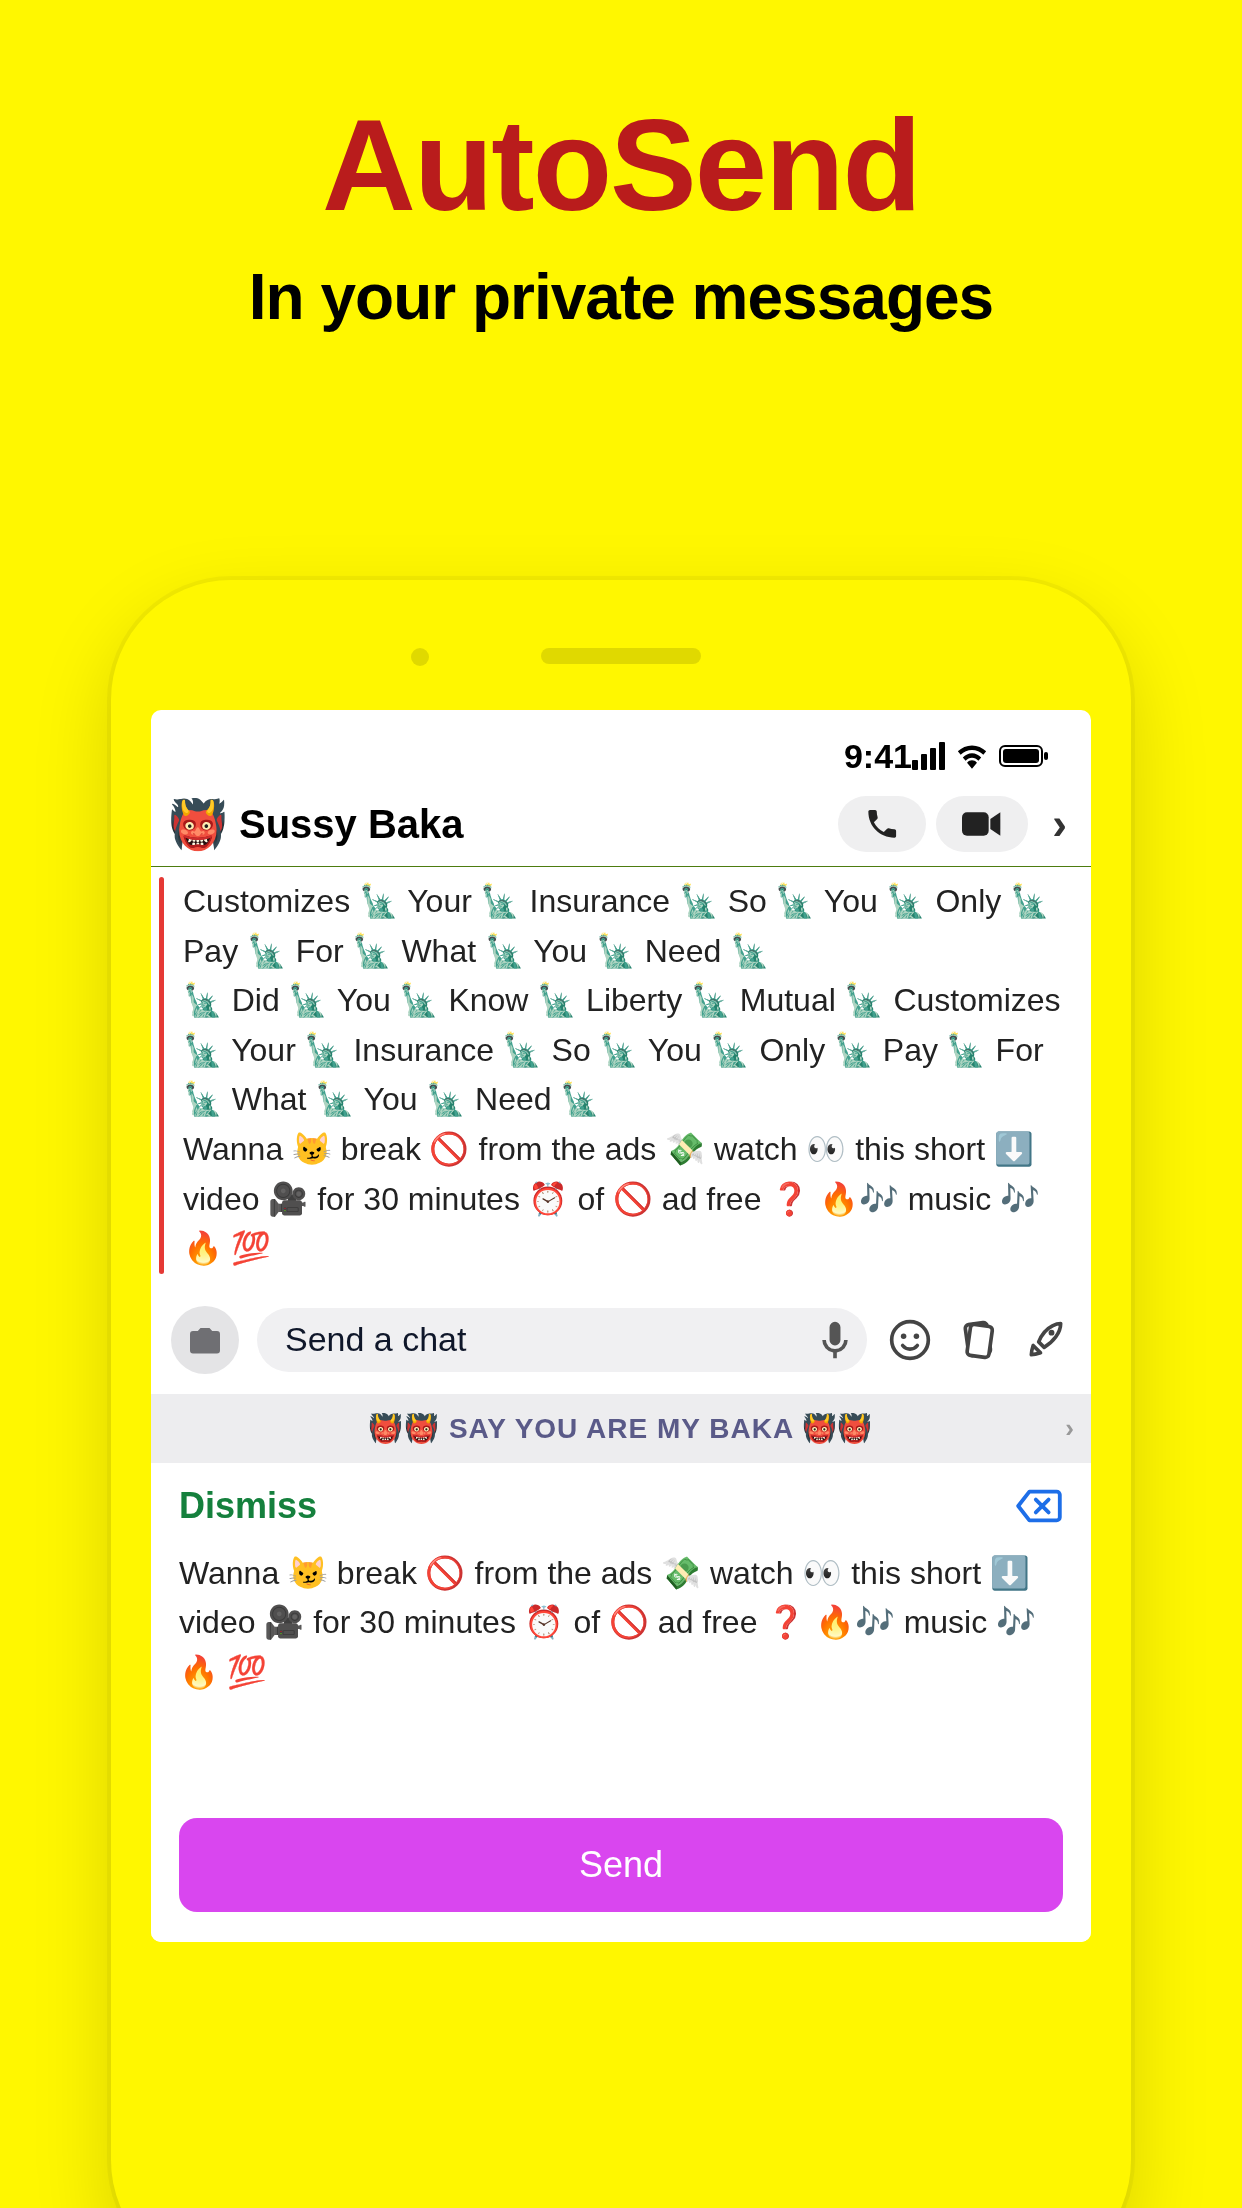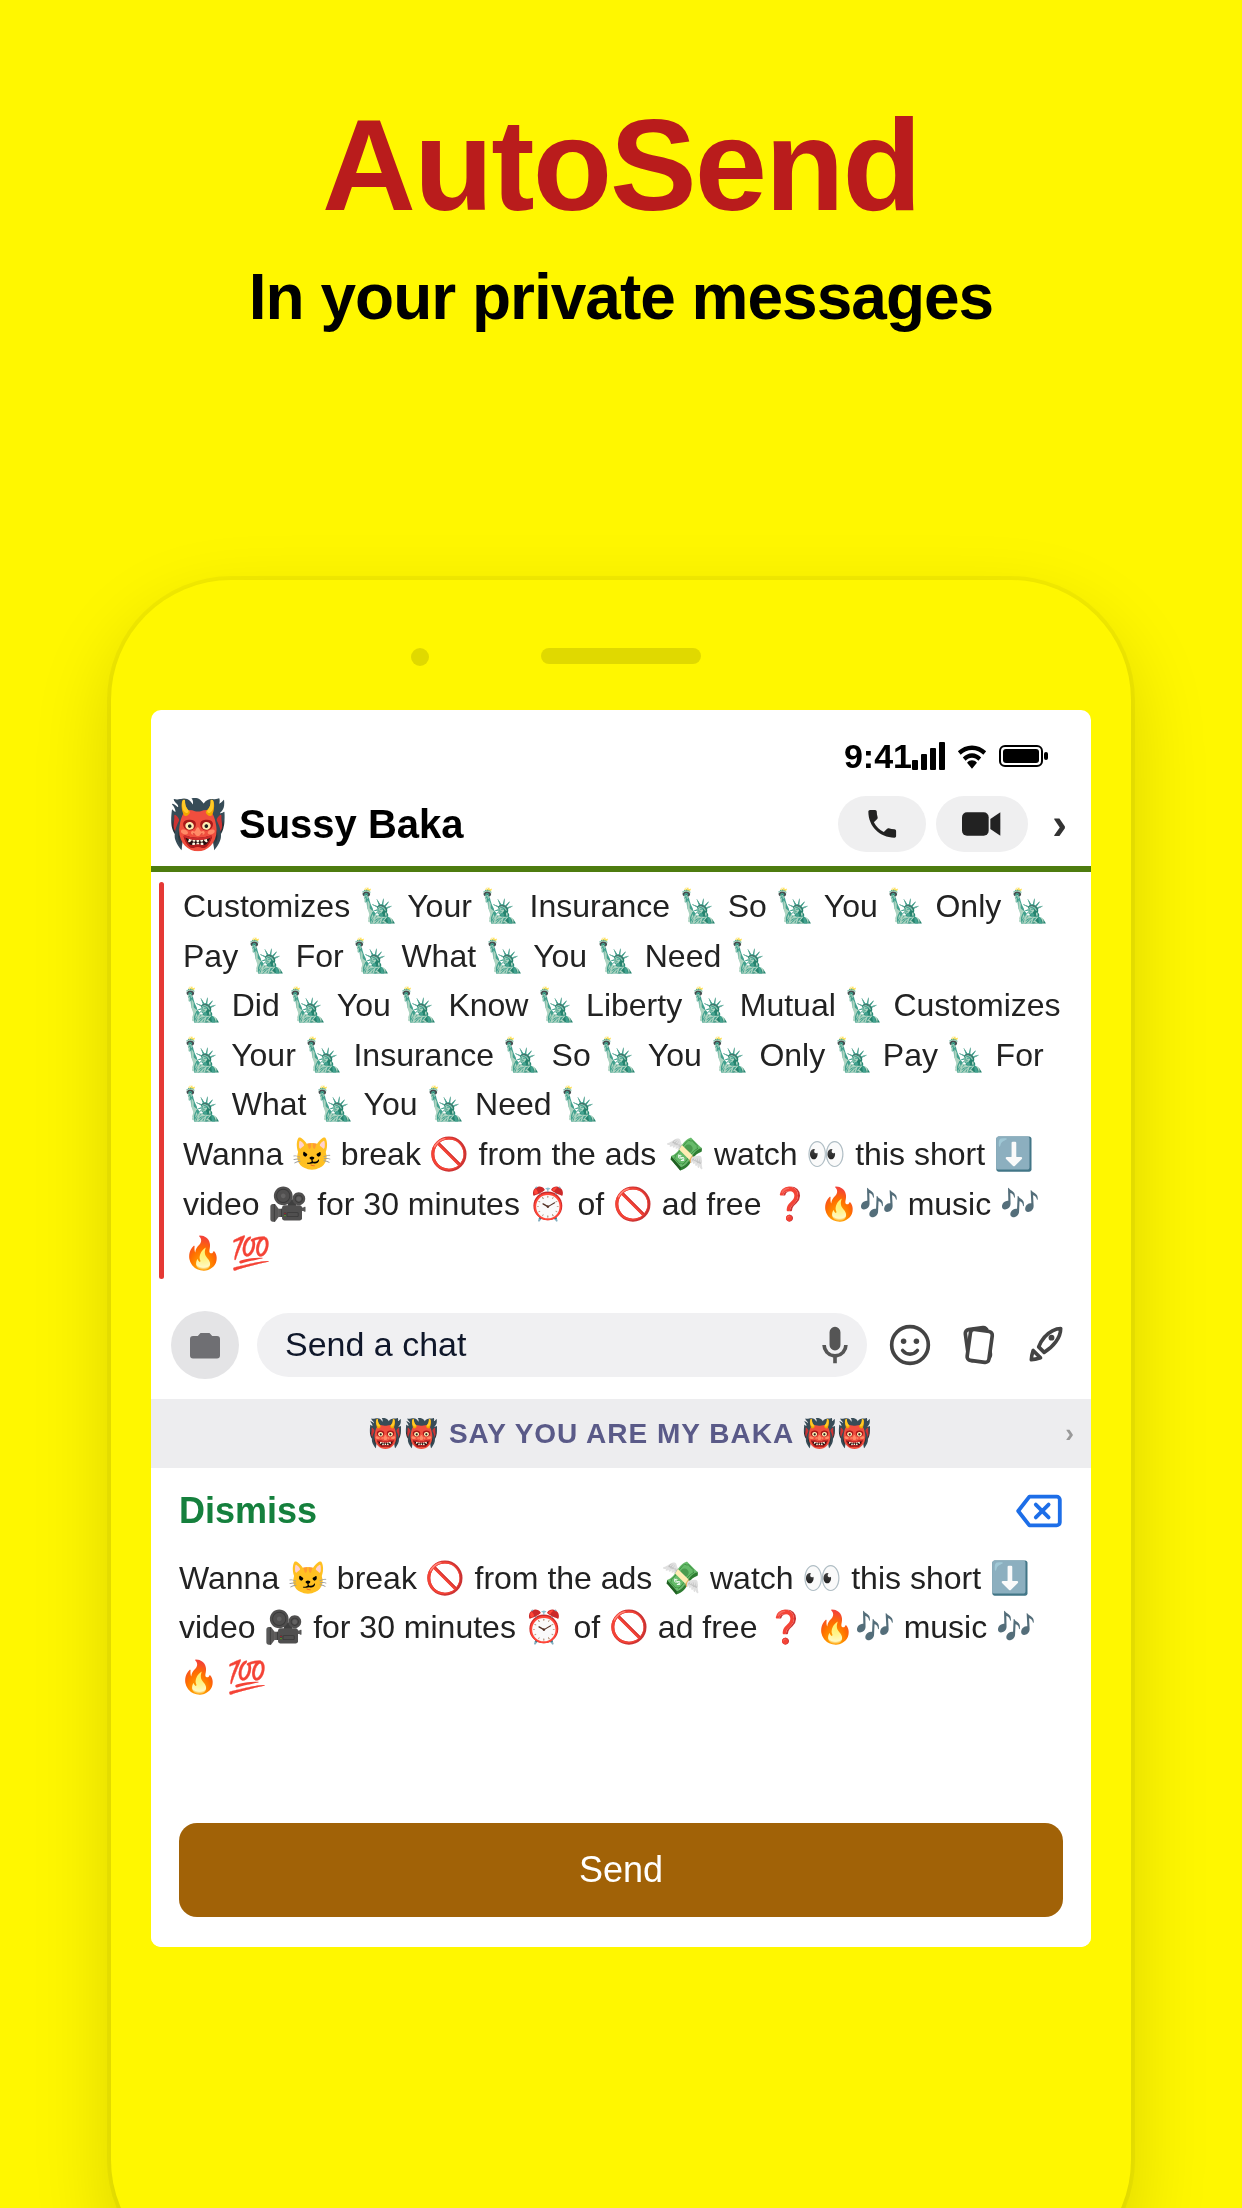--- a/index.html
+++ b/index.html
@@ -111,21 +111,21 @@
   background: #EFEFF0;
   border-radius: 40px;
   padding: 10px 26px;
   display:flex; align-items:center; justify-content:center;
 }
 .pill svg { display:block; }
 .chevron {
   font-size: 44px; font-weight:800; color:#333; padding: 0 4px 0 10px;
 }
 .messages {
-  border-top: 6px solid #4d7c0f;
+  border-top: 1px solid #4d7c0f;
   padding: 10px 18px 16px 18px;
   position: relative;
 }
 .red-bar {
   position: absolute;
   left: 8px; top: 10px; bottom: 16px;
   width: 5px; background: #E53935; border-radius: 4px;
 }
 .msg-text {
   font-size: 32px;
@@ -161,21 +161,21 @@
   background:#fff; padding: 22px 28px 30px 28px;
 }
 .sheet-top { display:flex; justify-content:space-between; align-items:center; margin-bottom:22px; }
 .dismiss { color:#15803d; font-size:36px; font-weight:700; }
 .erase-icon svg { display:block; }
 .sheet-text {
   font-size:32px; line-height:1.55; color:#222; text-align:left;
 }
 .send-btn {
   margin-top: 120px;
-  background:#a16207; color:#fff; border-radius:18px;
+  background:#d946ef; color:#fff; border-radius:18px;
   text-align:center; font-size:36px; font-weight:500;
   padding:26px 0;
 }
 </style>
 </head>
 <body>
 
 <div class="header">
   <div class="title">AutoSend</div>
   <div class="subtitle">In your private messages</div>

